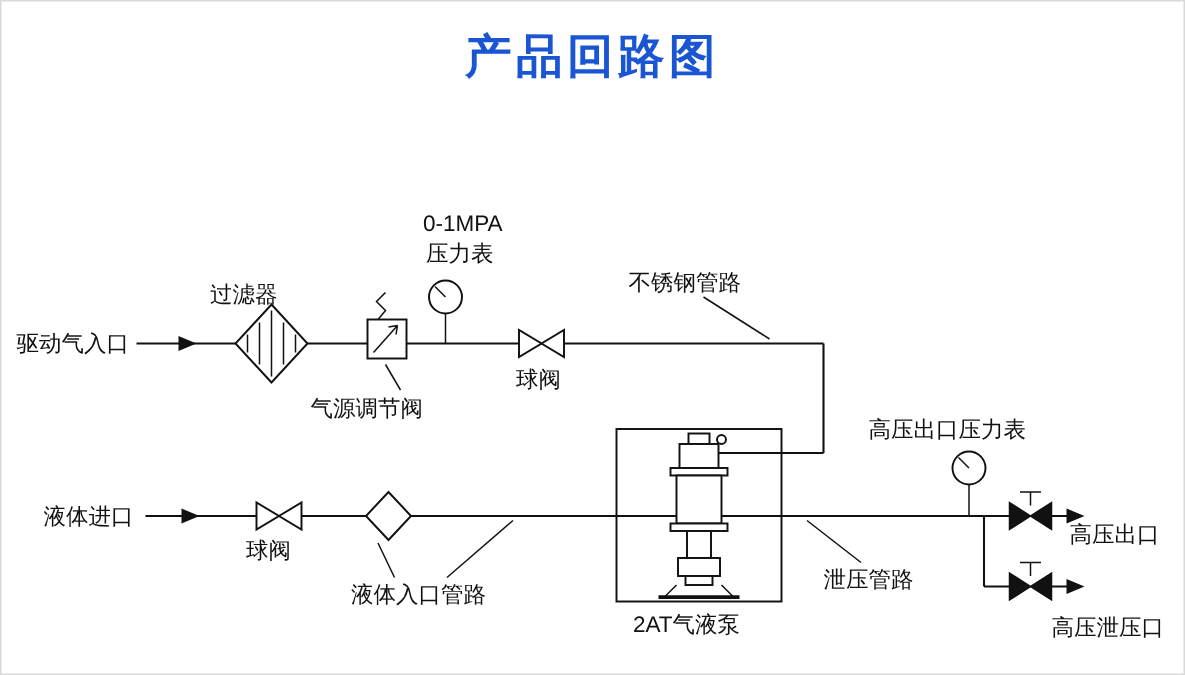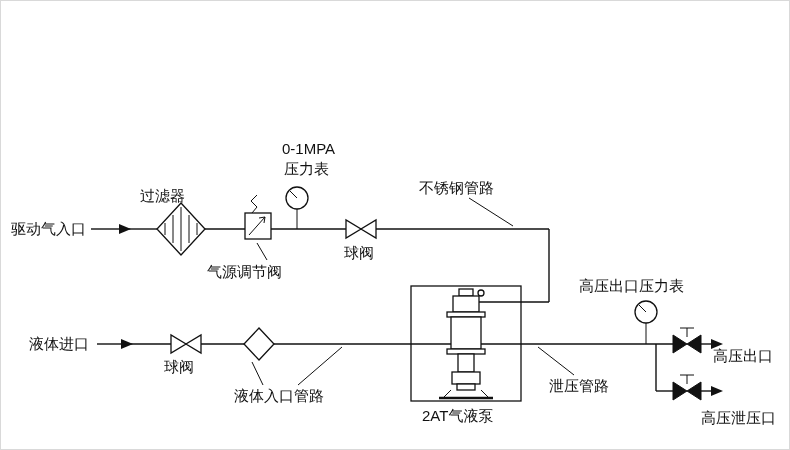--- a/index.html
+++ b/index.html
@@ -17,20 +17,21 @@
   .pipe{stroke:#111;stroke-width:1.4;fill:none;}
   .thin{stroke:#111;stroke-width:1;fill:none;}
   .sym{fill:#ffffff;stroke:#111;stroke-width:1.3;}
   .symk{fill:#111;stroke:#111;stroke-width:1;}
   .blk{fill:#111;stroke:none;}
 </style>
 </head>
 <body>
 
 <div class="canvas">
+  <div class="title" style="color: rgb(26, 86, 212);">产品回路图</div>
 
   <svg class="diagram" width="790" height="450" viewBox="0 0 790 450">
 
     <rect x="410" y="285" width="110" height="115" class="sym"></rect>
 
     <g>
 
       <path class="pipe" d="M90,228 H119"></path>
       <polygon class="blk" points="118,223 130,228 118,233"></polygon>
       <path class="pipe" d="M128,228 H156"></path>

